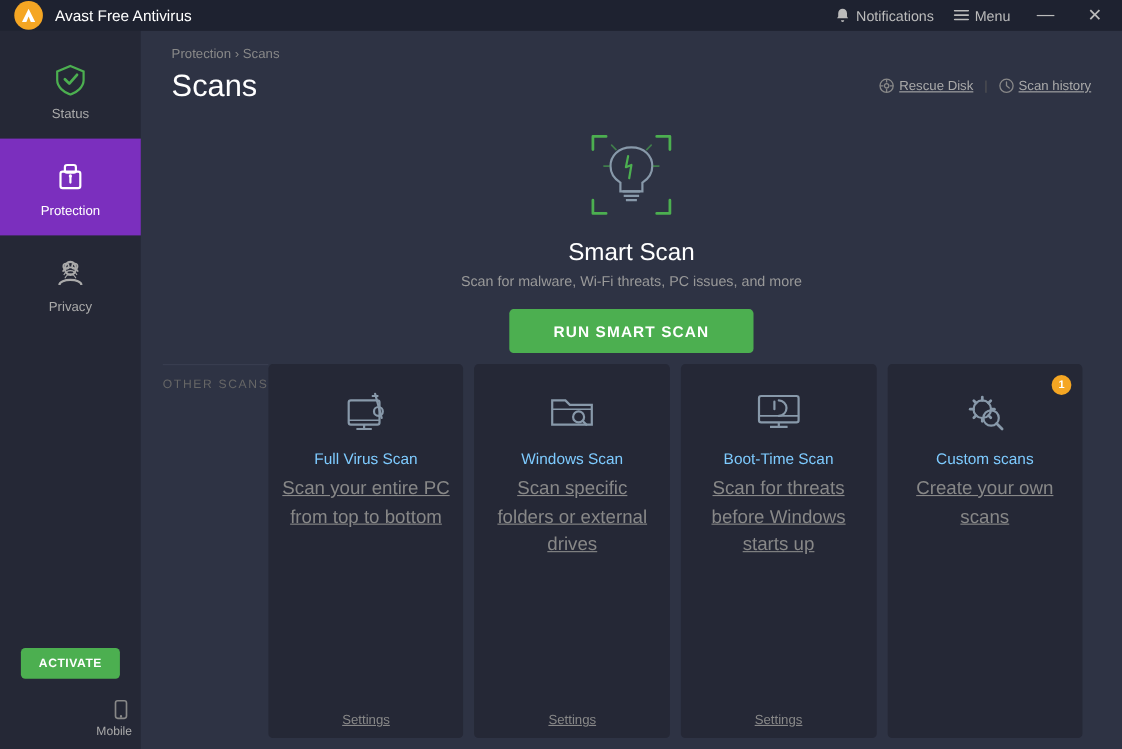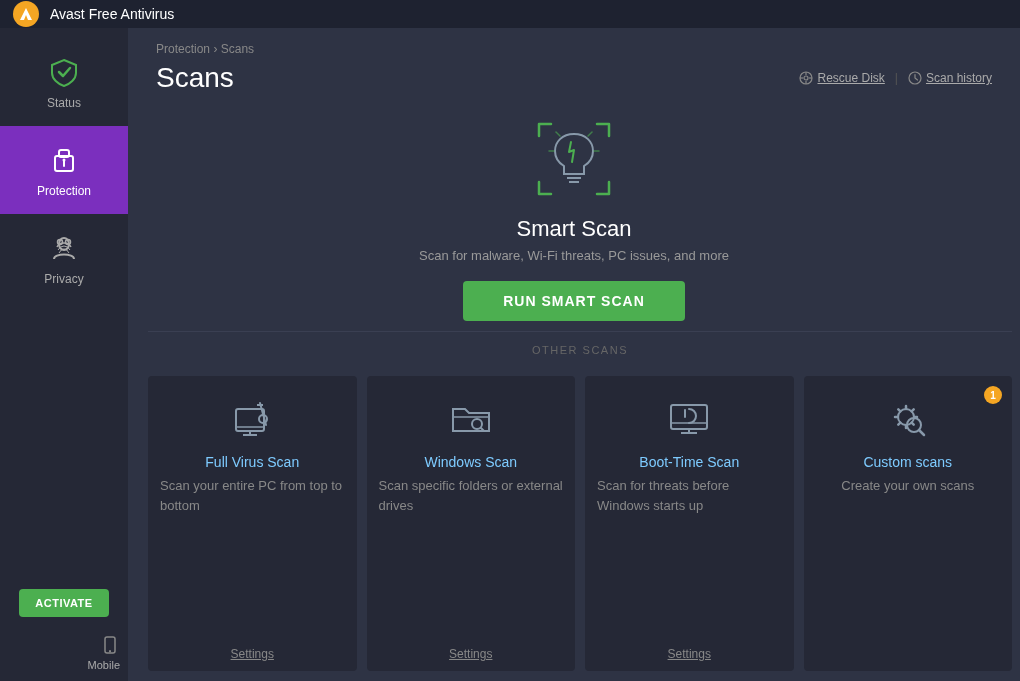--- a/index.html
+++ b/index.html
@@ -223,23 +223,23 @@
       font-size: 14px;
       font-weight: bold;
       cursor: pointer;
       letter-spacing: 1px;
       text-transform: uppercase;
     }
 
     
     .other-scans-section {
       flex: 1;
-      padding: 0 8px 10px 20px;
-      display: flex;
-      flex-direction: column;
+      padding: 0 36px 10px 20px;
+      display: flex;
+      flex-direction: row;
     }
     .other-scans-label {
       text-align: center;
       font-size: 11px;
       color: #666;
       letter-spacing: 1.5px;
       text-transform: uppercase;
       padding: 12px 0 10px 0;
       border-top: 1px solid #3a3f52;
       margin-bottom: 10px;
@@ -270,24 +270,26 @@
       margin-bottom: 10px;
       color: #8899aa;
     }
     .scan-card-title {
       font-size: 14px;
       color: #7ecbff;
       margin-bottom: 6px;
       text-align: center;
     }
     .scan-card-desc {
-      font-size: 13px;
+      font-size: 17px;
       color: #888;
+      text-align: center;
       line-height: 1.5;
       flex: 1;
+      text-decoration: underline;
     }
     .scan-card-footer {
       margin-top: 8px;
       font-size: 12px;
       color: #888;
       text-decoration: underline;
       cursor: pointer;
     }
     .badge-number {
       position: absolute;
@@ -311,20 +313,38 @@
 </head>
 <body>
 
 <div class="titlebar">
 
   <svg class="titlebar-logo" viewBox="0 0 28 28" xmlns="http://www.w3.org/2000/svg">
     <circle cx="14" cy="14" r="13" fill="#f5a623"></circle>
     <path d="M8 20 L14 8 L20 20 L16 20 L14 15 L12 20 Z" fill="white"></path>
   </svg>
   <span class="titlebar-title">Avast Free Antivirus</span>
+  <div class="titlebar-actions">
+    <button class="titlebar-btn">
+      <svg width="14" height="14" viewBox="0 0 14 14">
+        <path d="M7 1a4 4 0 0 1 4 4v3l1 1.5H2L3 8V5a4 4 0 0 1 4-4zm0 12a1.5 1.5 0 0 0 1.5-1.5h-3A1.5 1.5 0 0 0 7 13z" fill="#bbb"></path>
+      </svg>
+      <span>Notifications</span>
+    </button>
+    <button class="titlebar-btn">
+      <svg width="14" height="10" viewBox="0 0 14 10">
+        <rect y="0" width="14" height="1.5" rx="1" fill="#bbb"></rect>
+        <rect y="4" width="14" height="1.5" rx="1" fill="#bbb"></rect>
+        <rect y="8" width="14" height="1.5" rx="1" fill="#bbb"></rect>
+      </svg>
+      <span>Menu</span>
+    </button>
+    <button class="win-btn">—</button>
+    <button class="win-btn">✕</button>
+  </div>
 </div>
 
 <div class="app-body">
 
   <div class="sidebar">
 
     <div class="sidebar-item">
       <div class="icon-wrap">
         <svg width="30" height="30" viewBox="0 0 30 30">
           <path d="M15 3 L27 8 L27 16 C27 22 21 27 15 29 C9 27 3 22 3 16 L3 8 Z" fill="none" stroke="#4caf50" stroke-width="2"></path>

